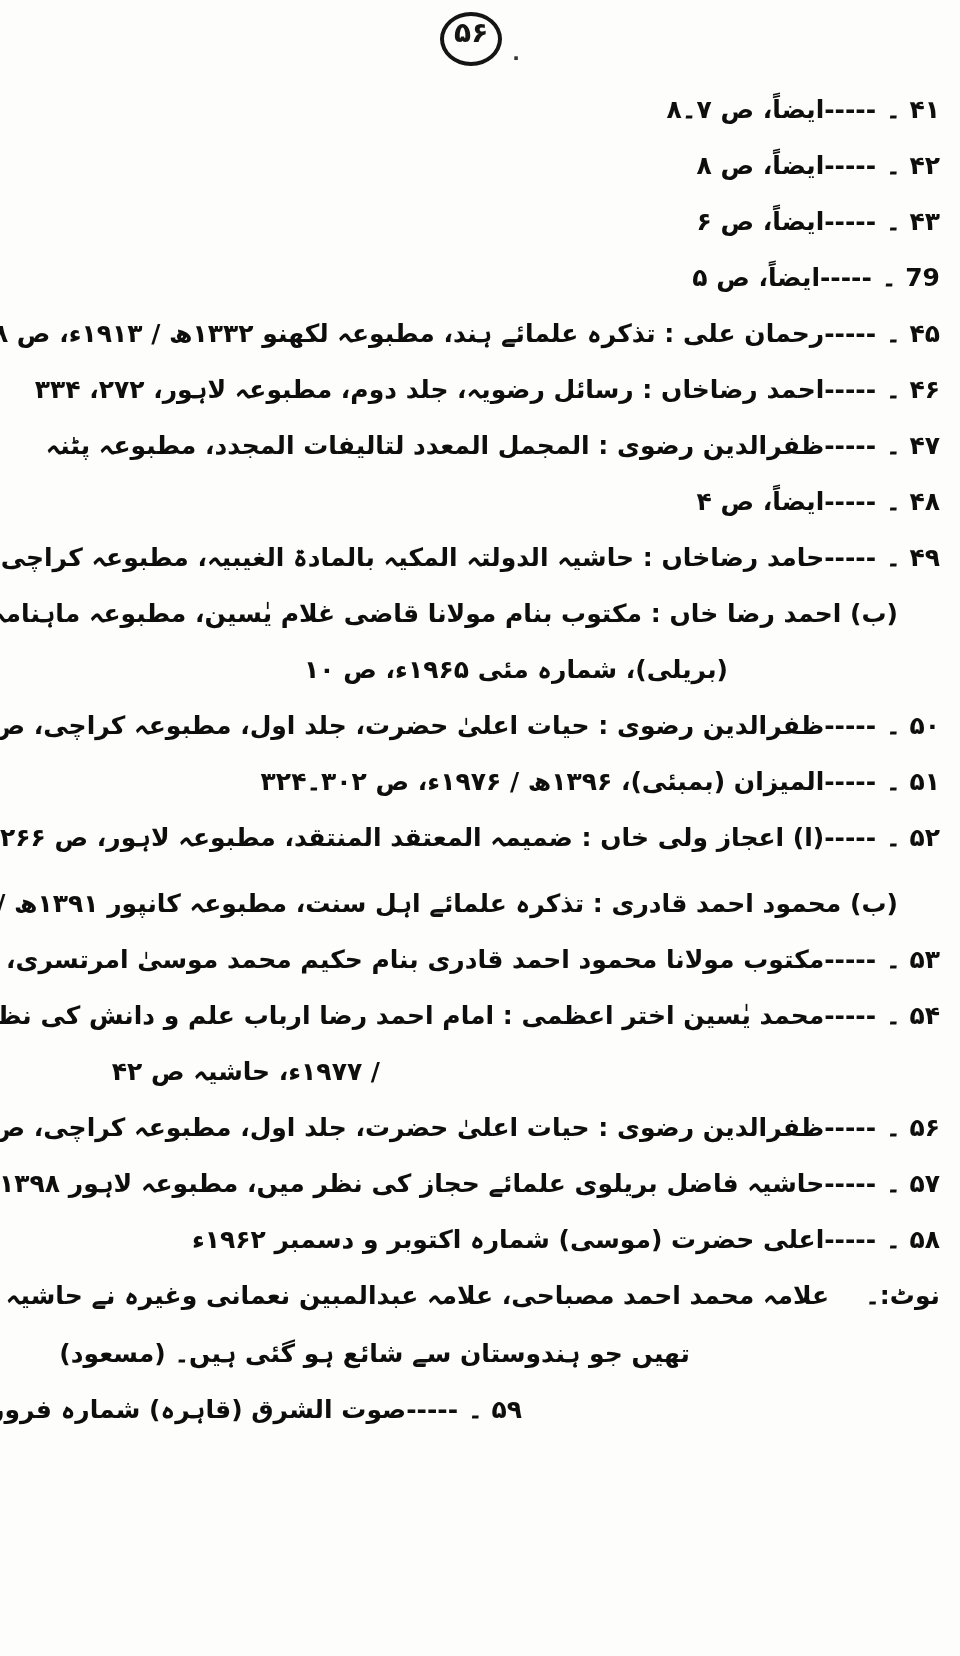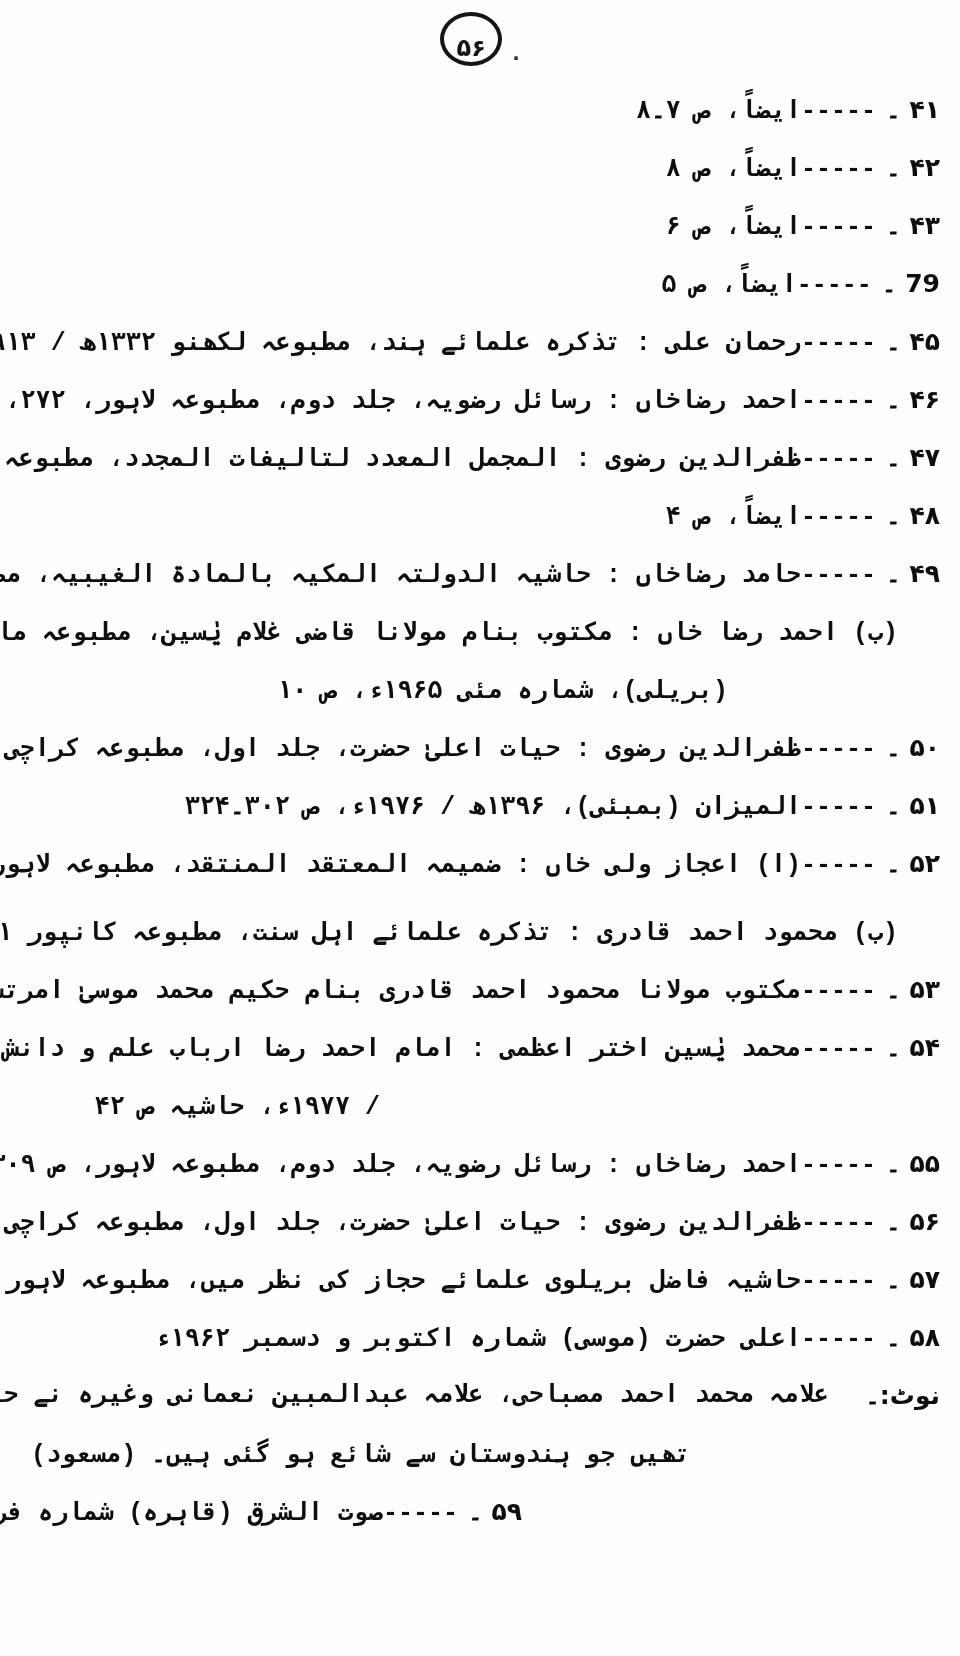--- a/index.html
+++ b/index.html
@@ -23,40 +23,40 @@
     justify-content:center;
     align-items:flex-end;
     gap:10px;
     height:52px;
     margin-bottom:26px;
   }
   .pagenum-circle{
     width:54px;height:46px;
     border:4px solid #151515;
     border-radius:50%;
-    display:flex;align-items:flex-end;justify-content:center;
-    font-weight:bold;font-size:24px;
+    display:flex;align-items:flex-start;justify-content:center;
+    font-weight:bold;font-size:28px;
     color:#151515;
   }
   .pagenum-dot{
     font-weight:bold;font-size:20px;line-height:10px;
     padding-bottom:8px;color:#333;
   }
   .ln{
     direction:rtl;
     text-align:right;
     font-size:25px;
     font-weight:600;
     line-height:36px;
     margin:0 0 20px 0;
     white-space:nowrap;
     color:#0e0e0e;
   }
   .ln .num{margin-left:10px;}
-  .ln .txt{letter-spacing:0px;font-family:Liberation Mono, monospace;}
+  .ln .txt{letter-spacing:0px;}
   .ind-b{padding-right:42px;}
   .ind-c{padding-right:212px;}
   .ind-s46{padding-right:452px;}
   .ind-1977{padding-right:560px;}
   .ind-then{padding-right:250px;}
   .ind-59{padding-right:418px;}
   .mt12{margin-top:12px;}
   .mt14{}
   .mt16{margin-top:16px;}
   .mt22{margin-top:22px;}
@@ -106,21 +106,20 @@
 
   <div class="ln ind-b mt30"><span class="txt">(ب) محمود احمد قادری : تذکرہ علمائے اہل سنت، مطبوعہ کانپور ۱۳۹۱ھ / ۱۹۷۱ء،</span></div>
 
 
   <div class="ln mt16"><span class="num">۵۳ ۔</span><span class="txt">-----مکتوب مولانا محمود احمد قادری بنام حکیم محمد موسیٰ امرتسری، محررہ ۱۵ فروری ۱۹۷۵ء</span></div>
 
   <div class="ln"><span class="num">۵۴ ۔</span><span class="txt">-----محمد یٰسین اختر اعظمی : امام احمد رضا ارباب علم و دانش کی نظر میں، مطبوعہ الہ آباد، ۱۳۹۷ھ</span></div>
 
   <div class="ln ind-1977"><span class="txt">/ ۱۹۷۷ء، حاشیہ ص ۴۲</span></div>
 
-  <div class="ln"><span class="num">۵۵ ۔</span><span class="txt">-----احمد رضاخاں : رسائل رضویہ، جلد دوم، مطبوعہ لاہور، ص ۳۰۹</span></div>
 
   <div class="ln"><span class="num">۵۶ ۔</span><span class="txt">-----ظفرالدین رضوی : حیات اعلیٰ حضرت، جلد اول، مطبوعہ کراچی، ص ۱۳۸</span></div>
 
   <div class="ln"><span class="num">۵۷ ۔</span><span class="txt">-----حاشیہ فاضل بریلوی علمائے حجاز کی نظر میں، مطبوعہ لاہور ۱۳۹۸ھ / ۱۹۷۸ء، ص ۸۳</span></div>
 
   <div class="ln"><span class="num">۵۸ ۔</span><span class="txt">-----اعلی حضرت (موسی) شمارہ اکتوبر و دسمبر ۱۹۶۲ء</span></div>
 
   <div class="ln note mt12">
     <span class="note-label">نوٹ:۔</span>
     <span class="txt">علامہ محمد احمد مصباحی، علامہ عبدالمبین نعمانی وغیرہ نے حاشیہ جد الممتار کی دو جلدیں مرتب کی</span>

